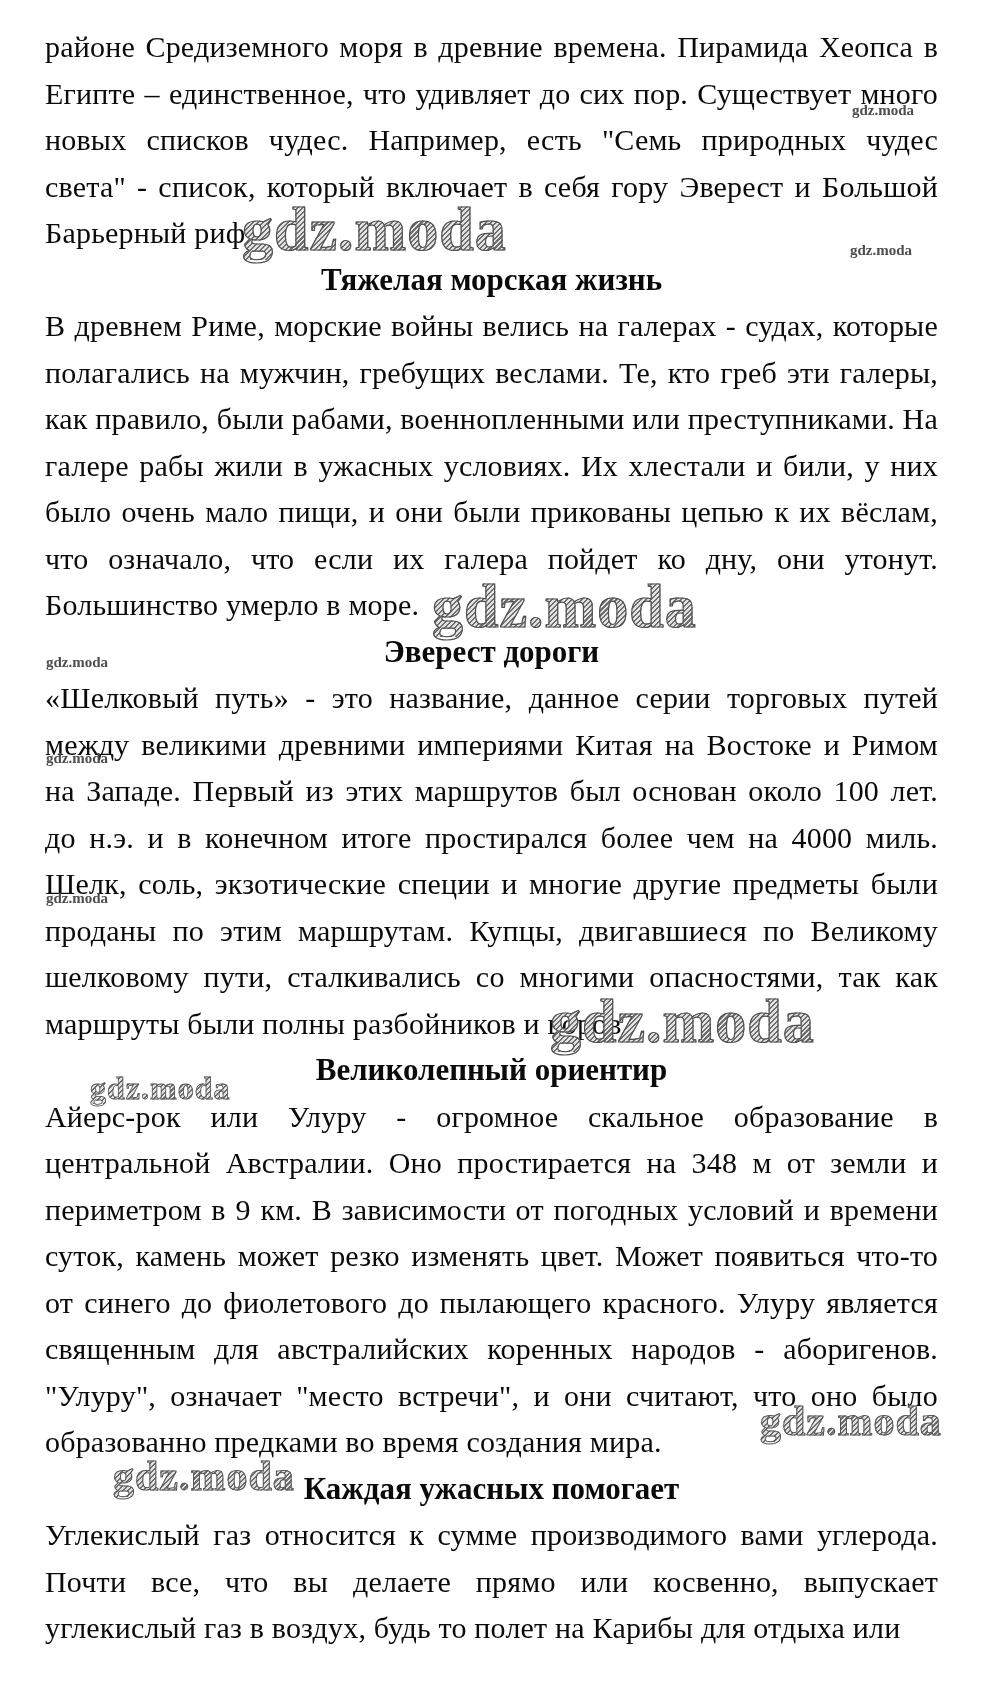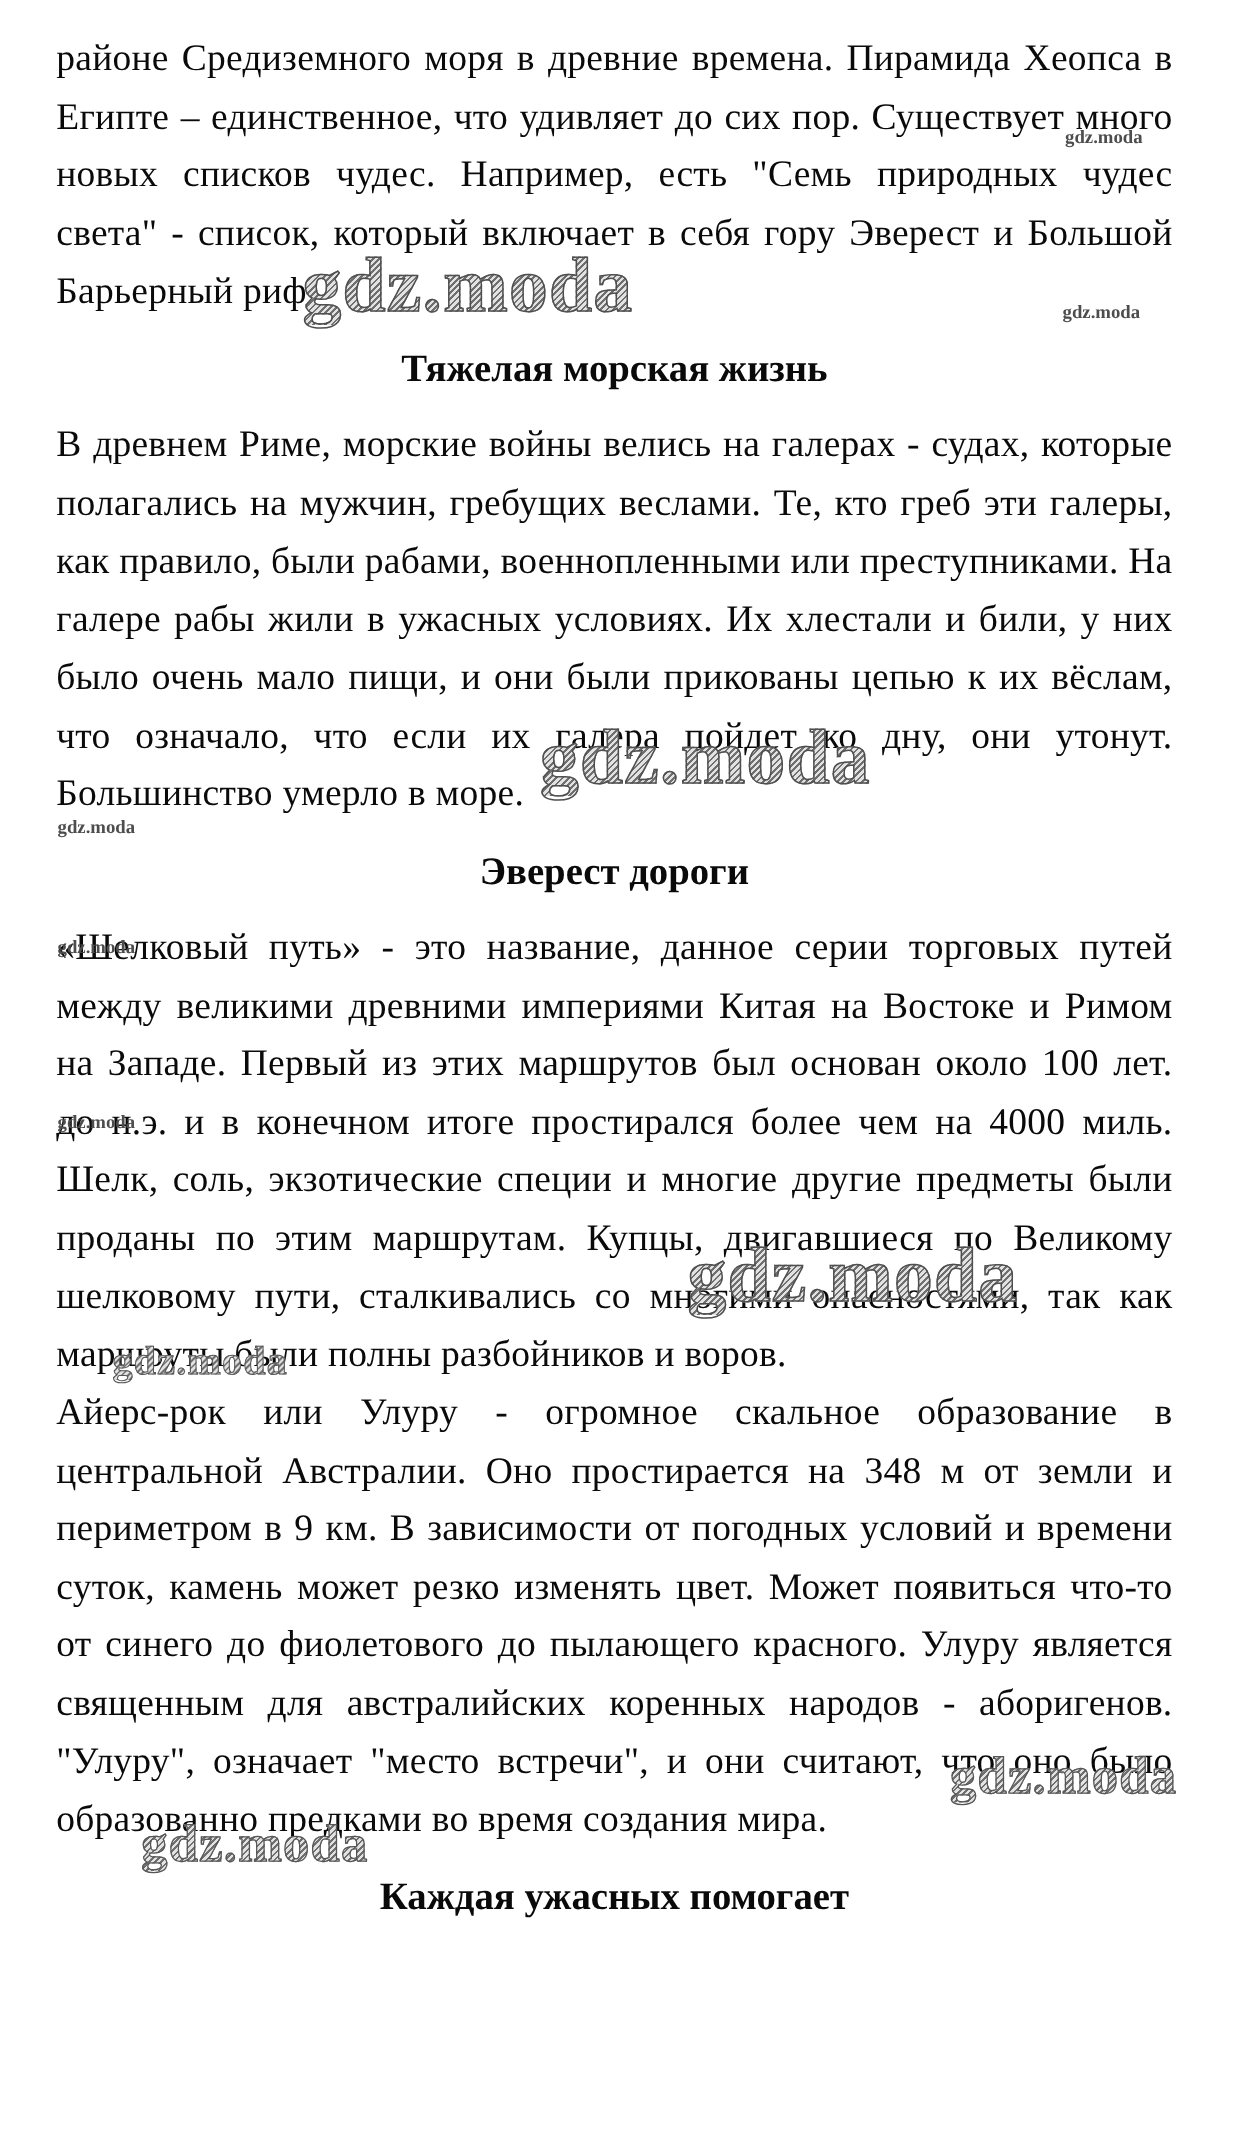--- a/index.html
+++ b/index.html
@@ -20,21 +20,21 @@
   }
   .body-para {
     margin: 0;
     font-size: 30px;
     line-height: 46.5px;
     text-align: justify;
     letter-spacing: 0.2px;
     color: #0a0a0a;
   }
   .section-head {
-    margin: 15px;
+    margin: 0;
     font-size: 31px;
     line-height: 46.5px;
     text-align: center;
     font-weight: bold;
     color: #0a0a0a;
   }
   .wm {
     position: absolute;
     font-family: "Liberation Serif", "DejaVu Serif", serif;
     font-weight: 700;
@@ -64,22 +64,24 @@
 <body>
 
 <div class="page">
 
   <div class="content">
     <p class="body-para">районе Средиземного моря в древние времена. Пирамида Хеопса в Египте – единственное, что удивляет до сих пор. Существует много новых списков чудес. Например, есть "Семь природных чудес света" - список, который включает в себя гору Эверест и Большой Барьерный риф.</p>
     <h2 class="section-head">Тяжелая морская жизнь</h2>
     <p class="body-para">В древнем Риме, морские войны велись на галерах - судах, которые полагались на мужчин, гребущих веслами. Те, кто греб эти галеры, как правило, были рабами, военнопленными или преступниками. На галере рабы жили в ужасных условиях. Их хлестали и били, у них было очень мало пищи, и они были прикованы цепью к их вёслам, что означало, что если их галера пойдет ко дну, они утонут. Большинство умерло в море.</p>
     <h2 class="section-head">Эверест дороги</h2>
     <p class="body-para">«Шелковый путь» - это название, данное серии торговых путей между великими древними империями Китая на Востоке и Римом на Западе. Первый из этих маршрутов был основан около 100 лет. до н.э. и в конечном итоге простирался более чем на 4000 миль. Шелк, соль, экзотические специи и многие другие предметы были проданы по этим маршрутам. Купцы, двигавшиеся по Великому шелковому пути, сталкивались со многими опасностями, так как маршруты были полны разбойников и воров.</p>
+    <h2 class="section-head">Великолепный ориентир</h2>
     <p class="body-para">Айерс-рок или Улуру - огромное скальное образование в центральной Австралии. Оно простирается на 348 м от земли и периметром в 9 км. В зависимости от погодных условий и времени суток, камень может резко изменять цвет. Может появиться что-то от синего до фиолетового до пылающего красного. Улуру является священным для австралийских коренных народов - аборигенов. "Улуру", означает "место встречи", и они считают, что оно было образованно предками во время создания мира.</p>
     <h2 class="section-head">Каждая ужасных помогает</h2>
+    <p class="body-para">Углекислый газ относится к сумме производимого вами углерода. Почти все, что вы делаете прямо или косвенно, выпускает углекислый газ в воздух, будь то полет на Карибы для отдыха или</p>
   </div>
 
   <div class="wm-tiny" style="left:852px; top:103px;">gdz.moda</div>
   <div class="wm-tiny" style="left:850px; top:243px;">gdz.moda</div>
   <div class="wm-tiny" style="left:46px; top:655px;">gdz.moda</div>
   <div class="wm-tiny" style="left:46px; top:751px;">gdz.moda</div>
   <div class="wm-tiny" style="left:46px; top:891px;">gdz.moda</div>
 
   <div class="wm wm-lg" style="left:242px; top:198px;">gdz.moda</div>
   <div class="wm wm-lg" style="left:432px; top:575px;">gdz.moda</div>

